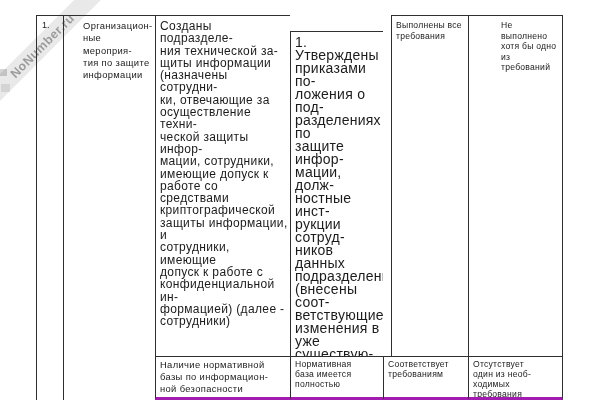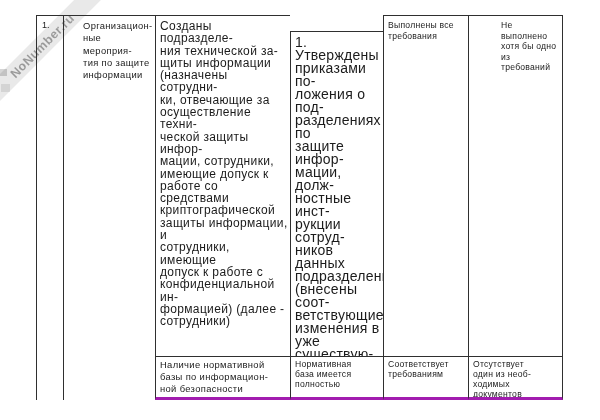--- a/index.html
+++ b/index.html
@@ -74,21 +74,21 @@
     overflow: hidden;
     white-space: pre-line;
   }
   .last-col { border-right: 1px solid #2f2f2f; }
   .row2 { border-bottom: 3px solid #a21caf; padding-top: 2px; }
 
   .c-num  { grid-column: 1; grid-row: 1 / 3; font-size: 9px;   line-height: 11px;   padding-left: 5px; }
   .c-cat  { grid-column: 2; grid-row: 1 / 3; font-size: 9.4px; line-height: 12.3px; letter-spacing: 0.35px; padding-left: 19px; }
   .c-req1 { grid-column: 3; grid-row: 1; font-size: 12px; line-height: 12.3px; letter-spacing: 0.35px; }
   .c-cri1 { grid-column: 4; grid-row: 1; font-size: 14px; line-height: 13px; letter-spacing: 0.25px; margin-top: 16px; }
-  .c-met1 { grid-column: 5; grid-row: 1; font-size: 8.6px; line-height: 10.5px; letter-spacing: 0.25px; }
+  .c-met1 { grid-column: 5; grid-row: 1; font-size: 8.6px; line-height: 10.5px; letter-spacing: 0.25px; margin-left: 8px; }
   .c-not1 { grid-column: 6; grid-row: 1; font-size: 8.6px; line-height: 10.5px; letter-spacing: 0.25px; padding-left: 32px; }
   .c-req2 { grid-column: 3; grid-row: 2; font-size: 9.4px; line-height: 12.2px; letter-spacing: 0.35px; }
   .c-cri2 { grid-column: 4; grid-row: 2; font-size: 8.6px; line-height: 10px;   letter-spacing: 0.25px; }
   .c-met2 { grid-column: 5; grid-row: 2; font-size: 8.6px; line-height: 10px;   letter-spacing: 0.25px; }
   .c-not2 { grid-column: 6; grid-row: 2; font-size: 8.6px; line-height: 10px;   letter-spacing: 0.25px; }
 </style>
 </head>
 <body>
 
 <div class="page">
@@ -172,16 +172,16 @@
     <div class="cell c-met2 row2">Соответствует
 требованиям</div>
 
     <div class="cell c-cri2 row2">Нормативная
 база имеется
 полностью</div>
 
     <div class="cell c-not2 row2 last-col">Отсутствует
 один из необ-
 ходимых
-документов</div>
+требования</div>
 
   </div>
 </div>
 
 </body></html>

